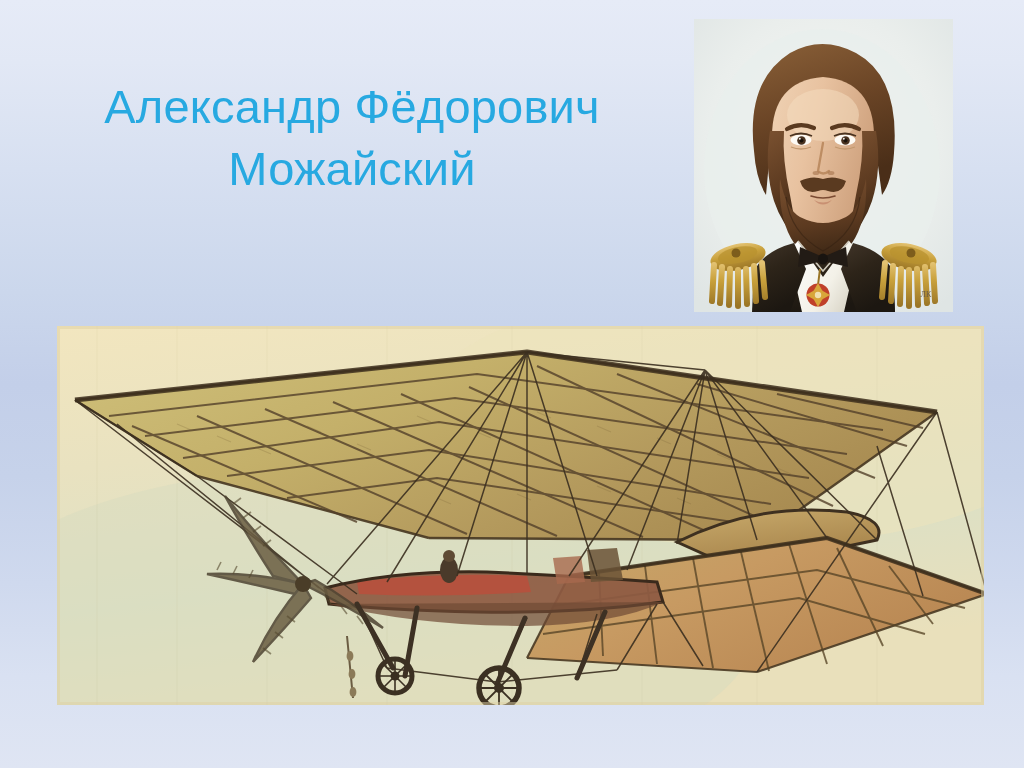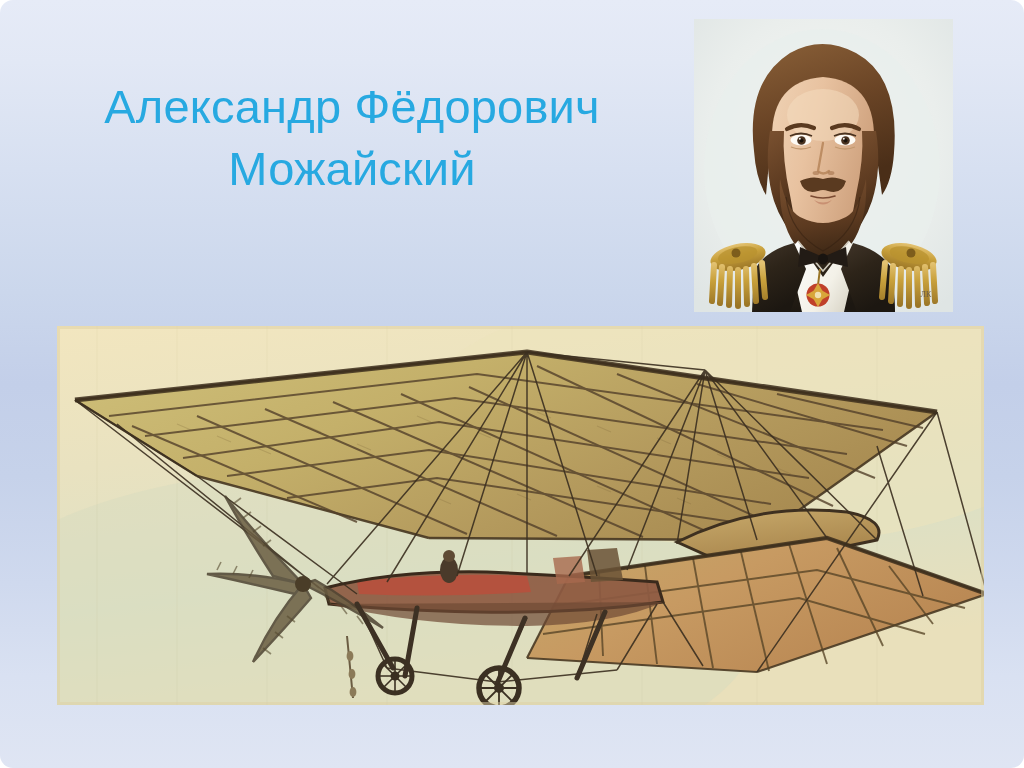--- a/index.html
+++ b/index.html
@@ -19,21 +19,20 @@
     background: linear-gradient(to bottom,
         #e6ebf7 0%,
         #e2e8f5 8%,
         #d7e0f1 22%,
         #cbd7ec 38%,
         #c3cfe9 50%,
         #c6d2ea 62%,
         #cfd9ee 76%,
         #d9e1f2 88%,
         #dfe5f3 100%);
-    border-radius: 13px;
   }
 
   
   .title-block {
     position: absolute;
     left: 38px;
     top: 76px;
     width: 628px;
     text-align: center;
     color: #27a9e1;

